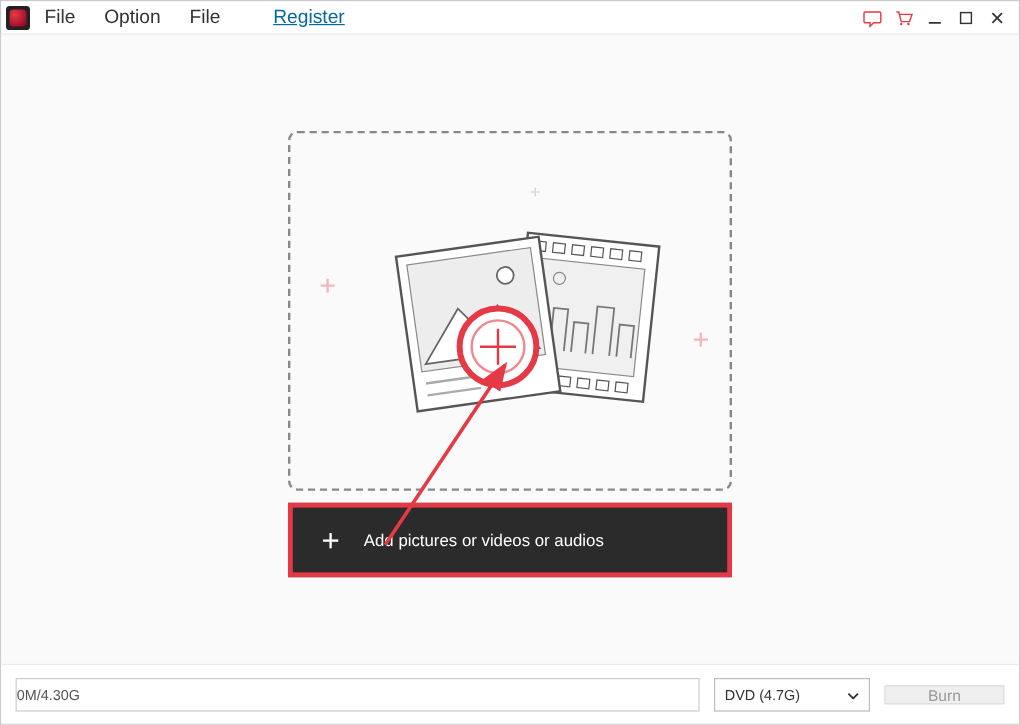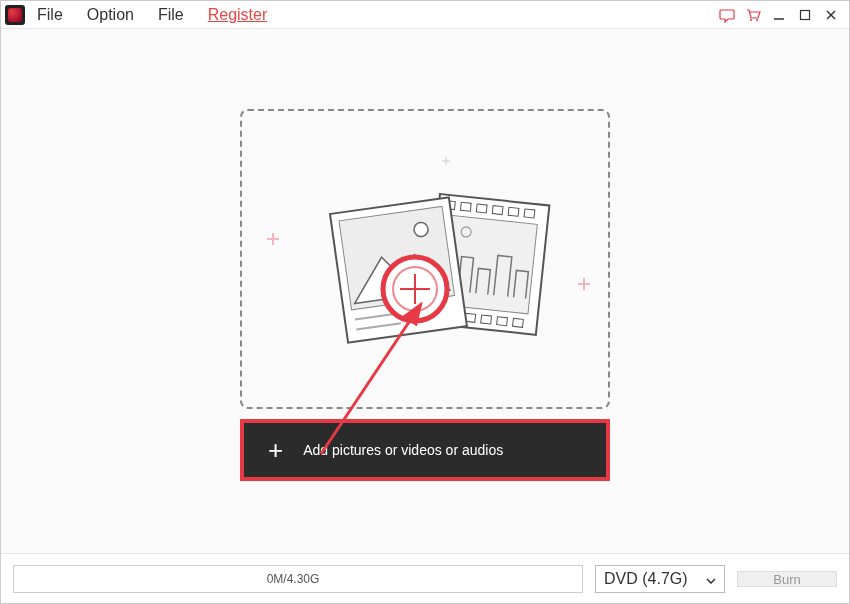--- a/index.html
+++ b/index.html
@@ -3,21 +3,21 @@
   <meta charset="utf-8">
   <style>
     * { margin: 0; padding: 0; box-sizing: border-box; }
     body { font-family: -apple-system, BlinkMacSystemFont, "Segoe UI", Arial, sans-serif; background: #fff; width: 850px; height: 604px; overflow: hidden; border: 1px solid #ccc; display: flex; flex-direction: column; }
     
     .menu-bar { height: 28px; display: flex; align-items: center; border-bottom: 1px solid #e8e8e8; padding: 0 4px; }
     .app-icon { width: 20px; height: 20px; background: #222; border-radius: 3px; margin-right: 12px; position: relative; overflow: hidden; }
     .app-icon::before { content: ""; position: absolute; left: 3px; top: 3px; width: 14px; height: 14px; background: radial-gradient(circle at 30% 30%, #e63946, #8b0020); border-radius: 3px; }
     .menu-items { display: flex; gap: 24px; }
     .menu-item { font-size: 16px; color: #333; cursor: pointer; }
-    .menu-item.register { color: #ef4444; text-decoration: underline; }
+    .menu-item.register { color: #0369a1; text-decoration: underline; margin-left: 20px; }
     .menu-right { margin-left: auto; display: flex; align-items: center; gap: 10px; padding-right: 6px; }
     .menu-right svg { display: block; }
     .window-btn { width: 16px; height: 16px; display: flex; align-items: center; justify-content: center; cursor: pointer; }
     
     .content-area { flex: 1; position: relative; display: flex; flex-direction: column; align-items: center; justify-content: flex-start; padding-top: 80px; background: #fafafa; }
     
     .drop-zone { width: 370px; height: 300px; border: 2px dashed #888; border-radius: 8px; display: flex; align-items: center; justify-content: center; position: relative; background: #fafafa; }
     
     .illustration { position: relative; width: 280px; height: 200px; }
     
@@ -26,22 +26,22 @@
     
     .add-circle { position: absolute; left: 50%; top: 50%; transform: translate(-45px, -5px); width: 70px; height: 70px; }
     
     .arrow-annotation { position: absolute; pointer-events: none; }
     
     .add-bar { width: 370px; height: 62px; background: #2b2b2b; border: 4px solid #e63946; display: flex; align-items: center; padding-left: 24px; gap: 20px; cursor: pointer; margin-top: 10px; }
     .add-bar .plus { color: #fff; font-size: 26px; font-weight: 300; line-height: 1; }
     .add-bar .label { color: #fff; font-size: 14px; }
     
     .bottom-bar { height: 50px; border-top: 1px solid #e5e5e5; display: flex; align-items: center; padding: 0 12px; gap: 12px; background: #fff; }
-    .progress-field { flex: 1; height: 28px; border: 1px solid #ccc; display: flex; align-items: center; justify-content: center; padding-right: 10px; font-size: 12px; color: #555; background: #fff; }
-    .disc-select { width: 130px; height: 28px; border: 1px solid #bbb; display: flex; align-items: center; justify-content: space-between; padding: 0 8px; font-size: 16px; color: #333; cursor: pointer; background: #fff; }
+    .progress-field { flex: 1; height: 28px; border: 1px solid #ccc; display: flex; align-items: center; justify-content: flex-start; padding-right: 10px; font-size: 12px; color: #555; background: #fff; }
+    .disc-select { width: 130px; height: 28px; border: 1px solid #bbb; display: flex; align-items: center; justify-content: space-between; padding: 0 8px; font-size: 12px; color: #333; cursor: pointer; background: #fff; }
     .burn-btn { width: 100px; height: 16px; border: 1px solid #ddd; background: #efefef; color: #999; font-size: 13px; cursor: pointer; }
   </style>
 </head>
 <body>
 
 <div class="menu-bar">
   <div class="app-icon"></div>
   <div class="menu-items">
     <span class="menu-item">File</span>
     <span class="menu-item">Option</span>

